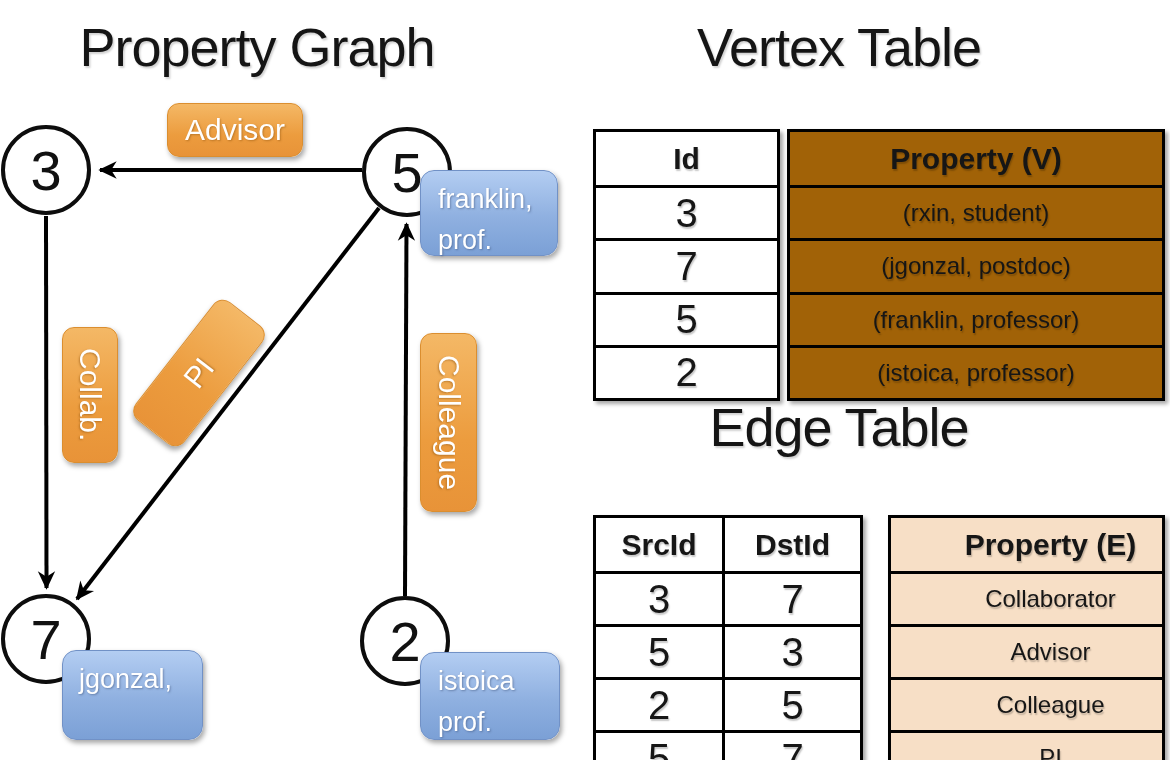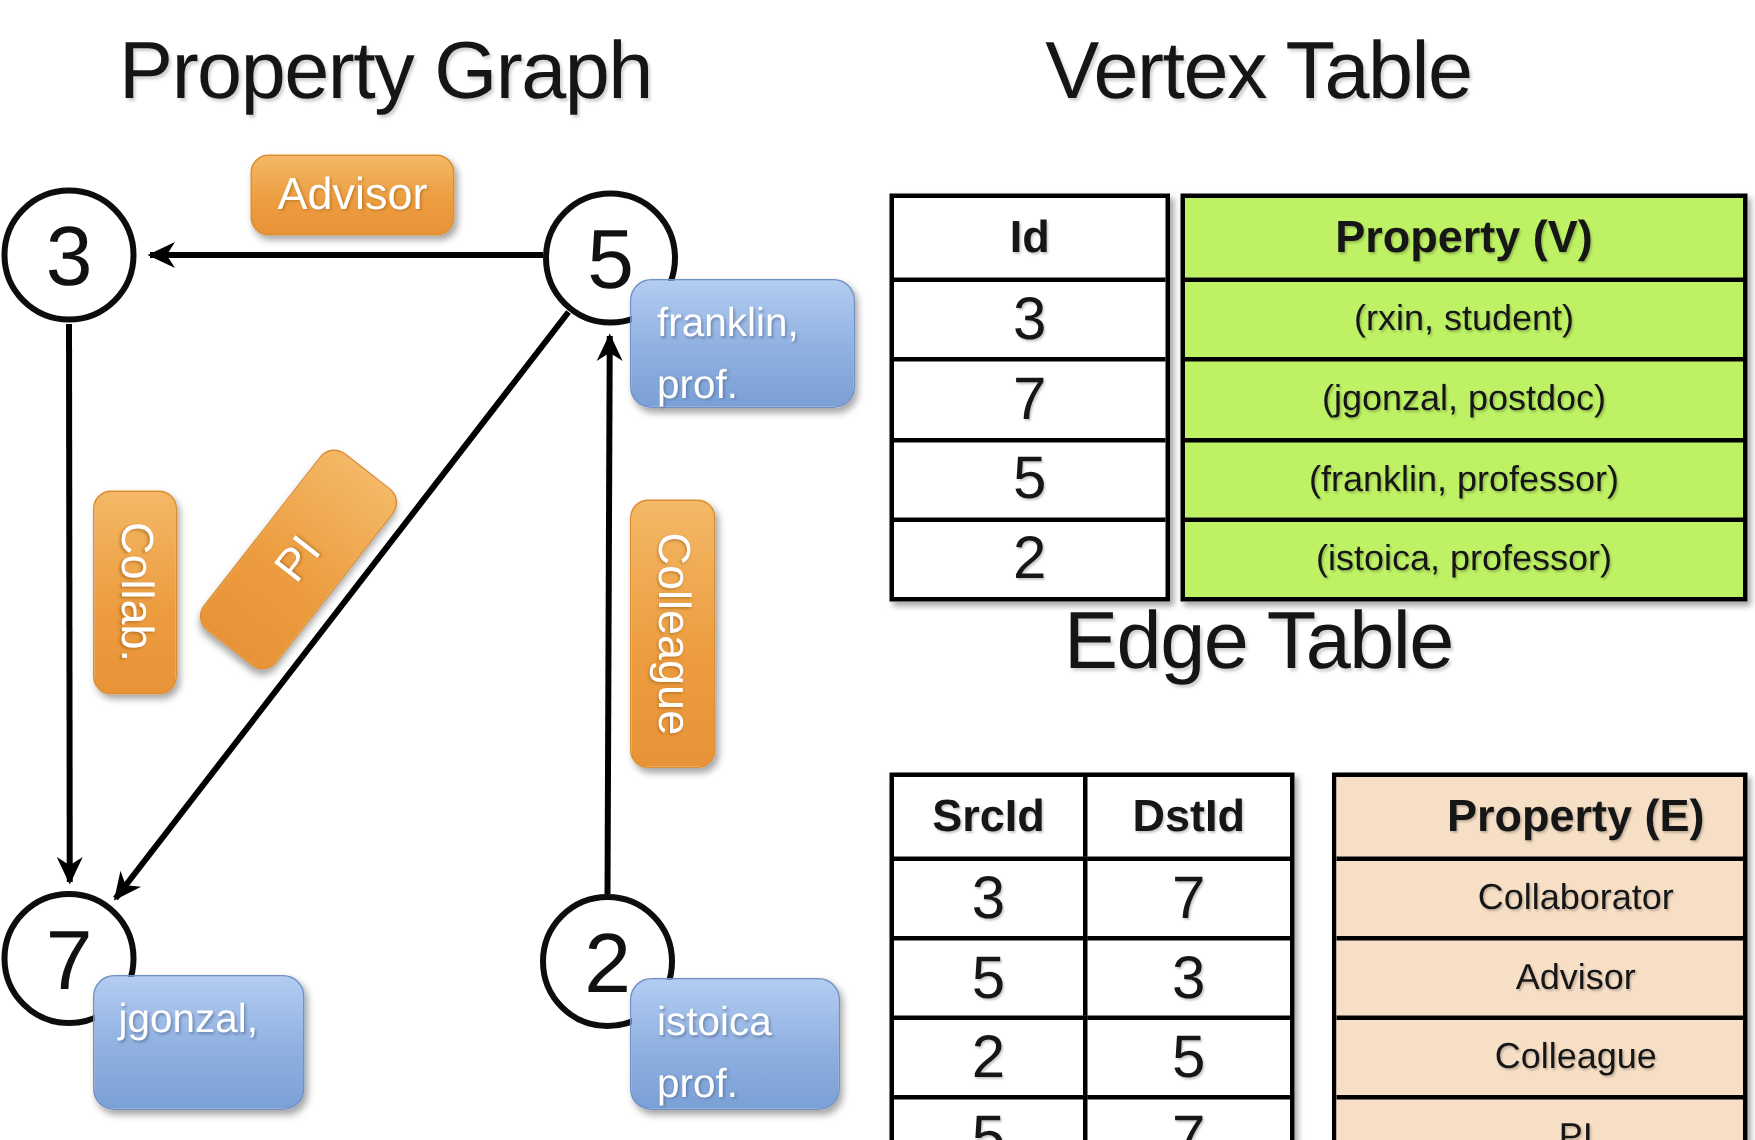--- a/index.html
+++ b/index.html
@@ -47,21 +47,21 @@
   }
   .subtable .cell{
     display:flex;align-items:center;justify-content:center;box-sizing:border-box;
     border-top:3px solid #000;font-size:40px;color:#161616;
     text-shadow:1px 1.5px 1.5px rgba(0,0,0,0.22);white-space:nowrap;
   }
   .subtable .cell.r0{border-top:none;}
   .subtable .cell.c0of2{border-right:3px solid #000;}
   .subtable .cell.hdr{font-size:30px;font-weight:bold;}
   .subtable .cell.prop{font-size:24px;}
-  .bg-blue .cell{background:#bef264;}
+  .bg-blue .cell{background:#a16207;}
   .bg-tan .cell{background:#f7dfc6;padding-left:48px;}
   svg{display:block;}
 </style>
 </head>
 <body>
 
 <div id="canvas">
 
   <div class="abs title" style="left:0;top:16px;width:514px;">Property Graph</div>
 
@@ -83,21 +83,21 @@
   <div class="abs node" style="left:362px;top:127px;">
     <span>5</span>
   </div>
   <div class="abs node" style="left:1px;top:594px;">
     <span>7</span>
   </div>
   <div class="abs node" style="left:360px;top:596px;">
     <span>2</span>
   </div>
 
-  <div class="abs vbox" style="left:420px;top:186px;width:150px;height:86px;">
+  <div class="abs vbox" style="left:420px;top:170px;width:138px;height:86px;">
     <span>franklin,</span>
     <span>prof.</span>
   </div>
   <div class="abs vbox" style="left:62px;top:650px;width:141px;height:90px;padding-left:16px;">
     <span>jgonzal,</span>
   </div>
   <div class="abs vbox" style="left:420px;top:652px;width:140px;height:88px;">
     <span>istoica</span>
     <span>prof.</span>
   </div>

